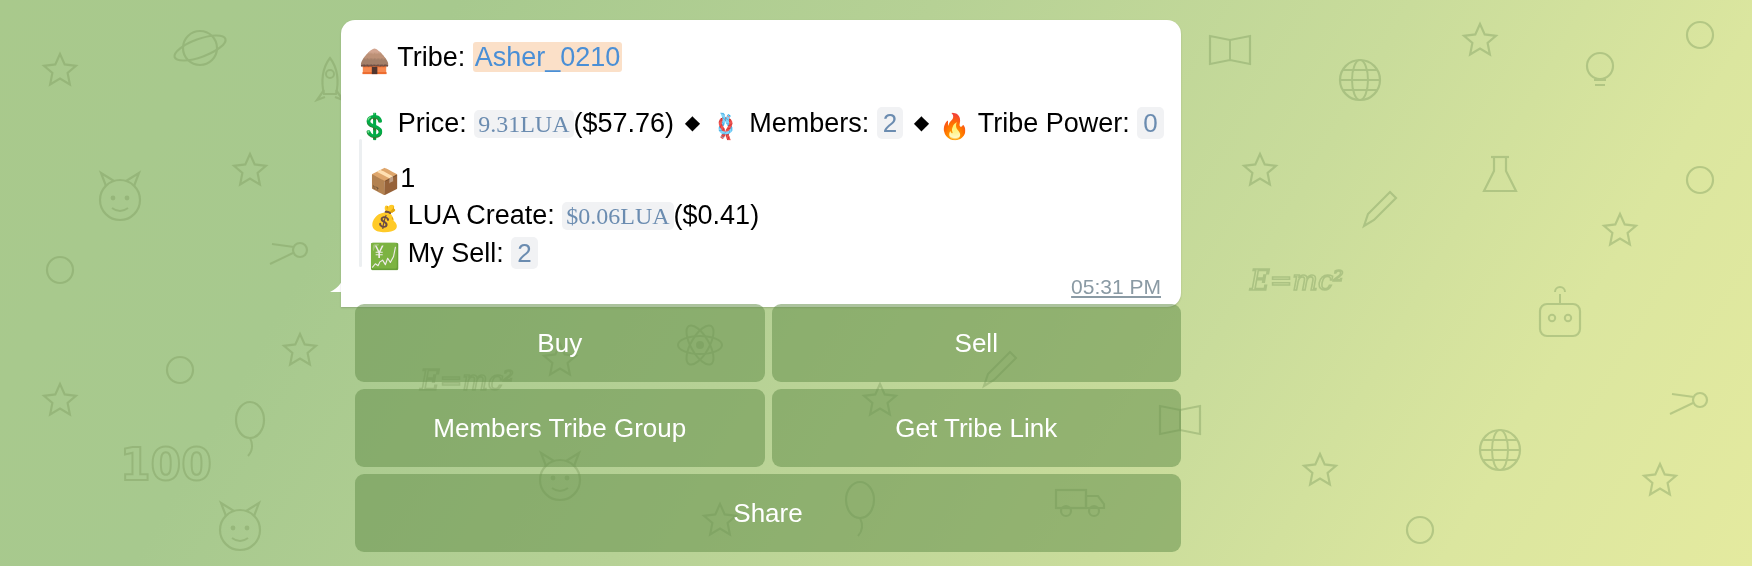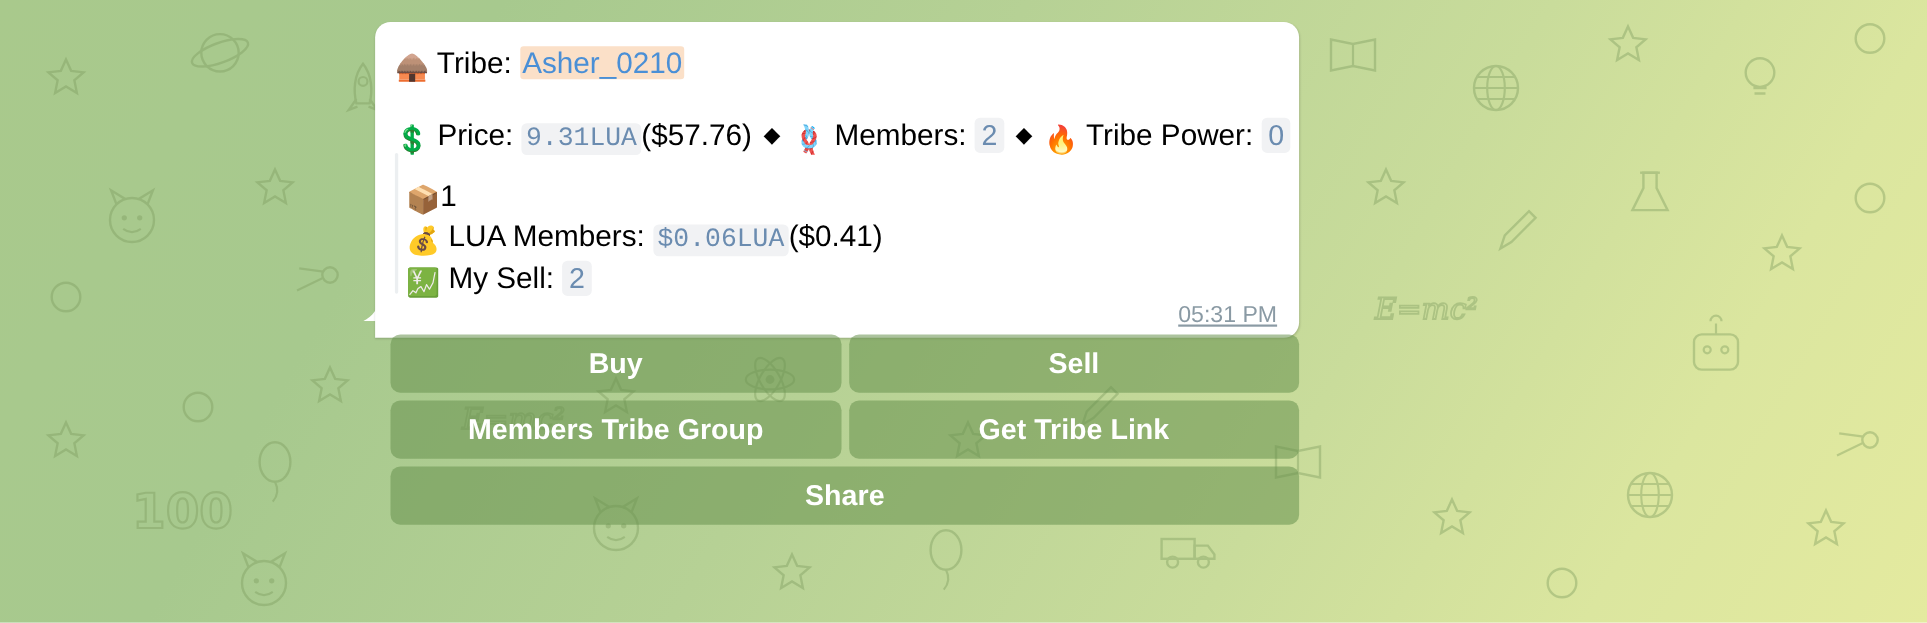--- a/index.html
+++ b/index.html
@@ -76,21 +76,21 @@
 
   
   .mention {
     color: #4a8fd6;
     background: #fbe0c8;
     border-radius: 3px;
     padding: 0 2px;
   }
   
   .code {
-    font-family: Liberation Mono, monospace;
+    font-family: Liberation Serif, serif;
     font-size: 24px;
     color: #6b8cb0;
     background: #f1f2f4;
     border-radius: 5px;
     padding: 1px 4px;
   }
   .code-sm {
     font-family: "Liberation Sans", sans-serif;
     font-size: 26px;
     color: #6b8cb0;
@@ -145,33 +145,32 @@
     display: flex;
     flex-direction: column;
     gap: 7px;
   }
   .kb-row {
     display: flex;
     gap: 7px;
   }
   .kb-btn {
     flex: 1 1 0;
-    height: 53px;
+    height: 78px;
     background: rgba(104, 146, 79, 0.55);
     border-radius: 9px;
     display: flex;
     align-items: center;
     justify-content: center;
     color: #ffffff;
     font-size: 26px;
     font-family: "Liberation Sans", sans-serif;
     cursor: pointer;
     user-select: none;
     box-sizing: border-box;
-    font-weight: bold;
   }
 </style>
 </head>
 <body>
 
 <div id="doodle-bg">
   <svg viewBox="0 0 1752 566" preserveAspectRatio="xMidYMid slice" xmlns="http://www.w3.org/2000/svg">
     <defs>
       <g id="d-star">
         <path d="M0,-16 L4.7,-5.6 L16,-4.2 L7.6,3 L9.9,14.5 L0,8.6 L-9.9,14.5 L-7.6,3 L-16,-4.2 L-4.7,-5.6 Z" fill="none" stroke="#7d9c5e" stroke-width="2.2"></path>
@@ -337,21 +336,21 @@
 
     <div id="quote-block">
       <div id="quote-bar"></div>
 
       <div class="quote-line">
         <span class="emoji">📦</span><span>1</span>
       </div>
 
       <div class="quote-line">
         <span class="emoji">💰</span>
-        <span>LUA Members:</span>
+        <span>LUA Create:</span>
         <span class="code">$0.06LUA</span><span>($0.41)</span>
       </div>
 
       <div class="quote-line">
         <span class="emoji">💹</span>
         <span>My Sell:</span>
         <span class="code-sm">2</span>
       </div>
     </div>
 

